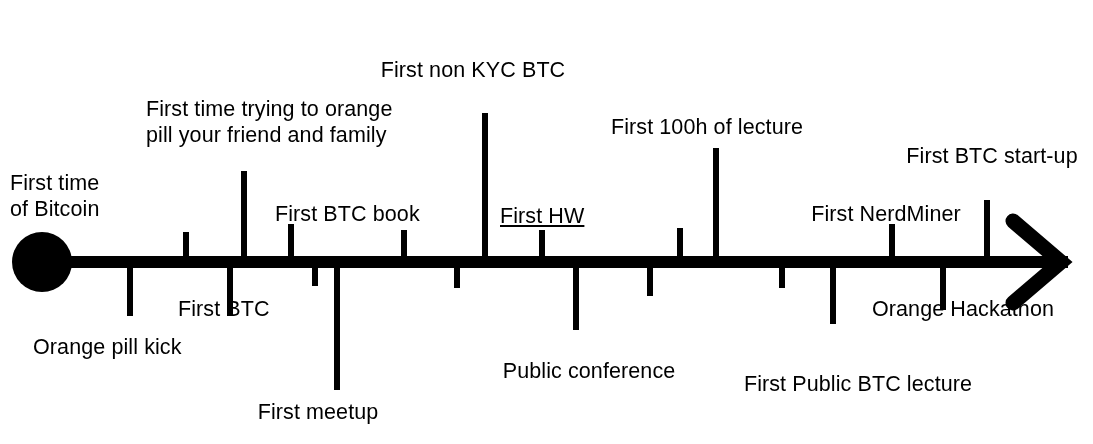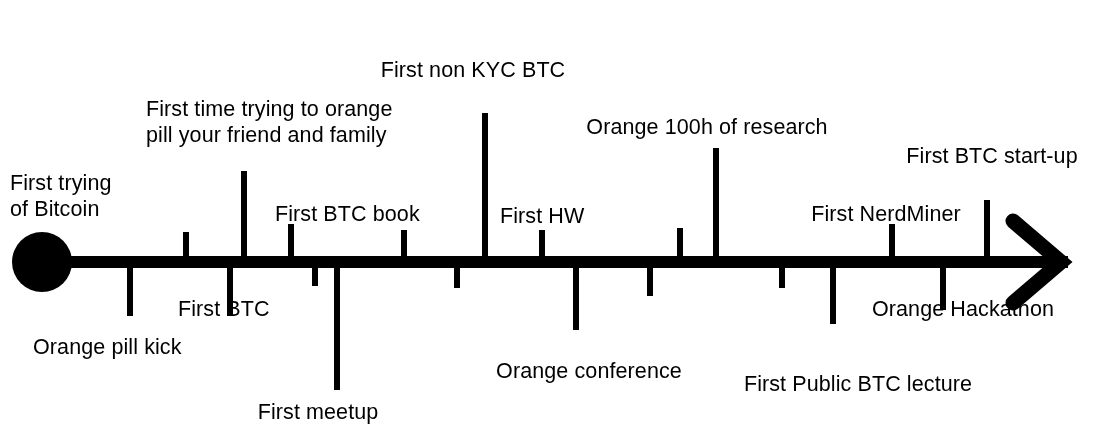--- a/index.html
+++ b/index.html
@@ -78,31 +78,31 @@
       <div class="tick" style="left: 647px; width: 6px; height: 28px; background: rgb(0, 0, 0); top: 268px;"></div>
       <div class="tick" style="left: 677px; width: 6px; height: 28px; background: rgb(0, 0, 0); top: 228px;"></div>
       <div class="tick" style="left: 713px; width: 6px; height: 108px; background: rgb(0, 0, 0); top: 148px;"></div>
       <div class="tick" style="left: 779px; width: 6px; height: 20px; background: rgb(0, 0, 0); top: 268px;"></div>
       <div class="tick" style="left: 830px; width: 6px; height: 56px; background: rgb(0, 0, 0); top: 268px;"></div>
       <div class="tick" style="left: 889px; width: 6px; height: 32px; background: rgb(0, 0, 0); top: 224px;"></div>
       <div class="tick" style="left: 940px; width: 6px; height: 42px; background: rgb(0, 0, 0); top: 268px;"></div>
       <div class="tick" style="left: 984px; width: 6px; height: 56px; background: rgb(0, 0, 0); top: 200px;"></div>
     </div>
   <div id="labels-layer">
-      <div class="label left" style="left: 10px; top: 170px; color: rgb(0, 0, 0);">First trying
+      <div class="label left" style="left: 10px; top: 170px; color: rgb(0, 0, 0);">First time
 of Bitcoin</div>
       <div class="label left" style="left: 33px; top: 334px; color: rgb(0, 0, 0); text-align: right;">Orange pill kick</div>
       <div class="label left" style="left: 178px; top: 296px; color: #000000;">First BTC</div>
       <div class="label left" style="left: 146px; top: 96px; color: rgb(0, 0, 0);">First time trying to orange
 pill your friend and family</div>
       <div class="label left" style="left: 275px; top: 201px; color: rgb(0, 0, 0);">First BTC book</div>
       <div class="label center" style="left: 318px; top: 399px; color: rgb(0, 0, 0);">First meetup</div>
       <div class="label center" style="left: 473px; top: 57px; color: rgb(0, 0, 0);">First non KYC BTC</div>
-      <div class="label left" style="left: 500px; top: 203px; color: rgb(0, 0, 0);">First HW</div>
-      <div class="label center" style="left: 589px; top: 358px; color: rgb(0, 0, 0);">Orange conference</div>
-      <div class="label center" style="left: 707px; top: 114px; color: rgb(0, 0, 0);">Orange 100h of research</div>
+      <div class="label left" style="left: 500px; top: 203px; color: rgb(0, 0, 0); text-decoration: underline;">First HW</div>
+      <div class="label center" style="left: 589px; top: 358px; color: rgb(0, 0, 0);">Public conference</div>
+      <div class="label center" style="left: 707px; top: 114px; color: rgb(0, 0, 0);">First 100h of lecture</div>
       <div class="label center" style="left: 858px; top: 343px; color: rgb(0, 0, 0); margin-top: 28px;">First Public BTC lecture</div>
       <div class="label center" style="left: 886px; top: 201px; color: rgb(0, 0, 0);">First NerdMiner</div>
       <div class="label center" style="left: 963px; top: 296px; color: rgb(0, 0, 0);">Orange Hackathon</div>
       <div class="label center" style="left: 992px; top: 143px; color: rgb(0, 0, 0);">First BTC start-up</div>
     </div>
 
 </div>
 
 </body></html>

